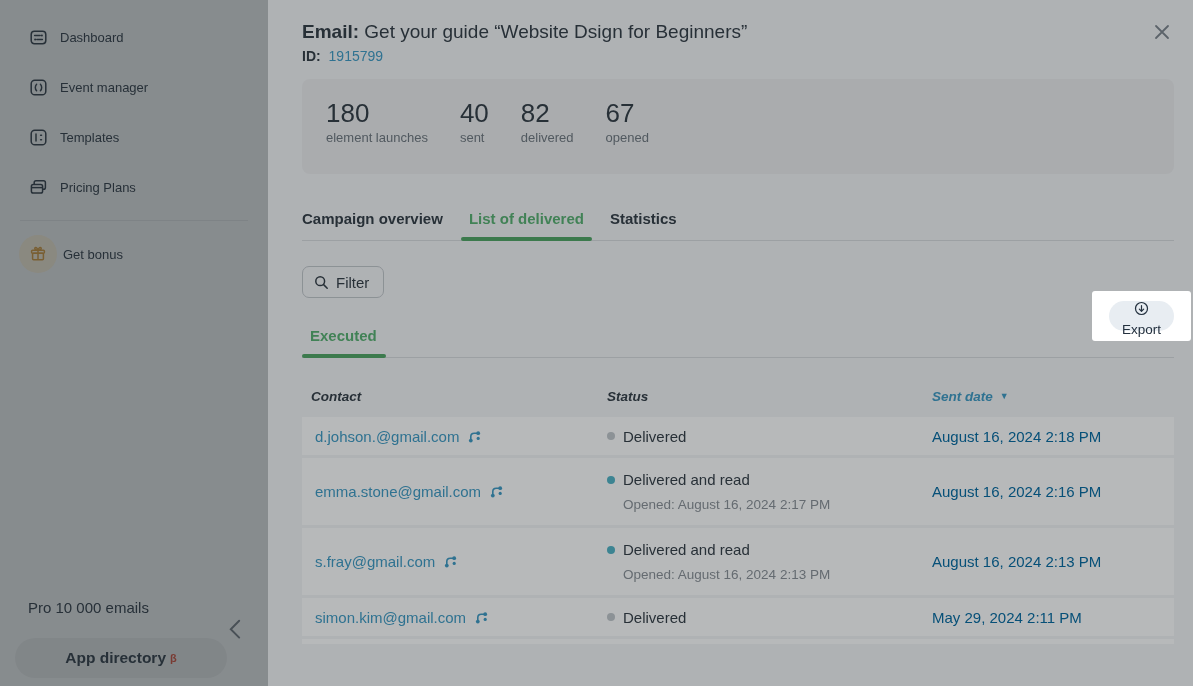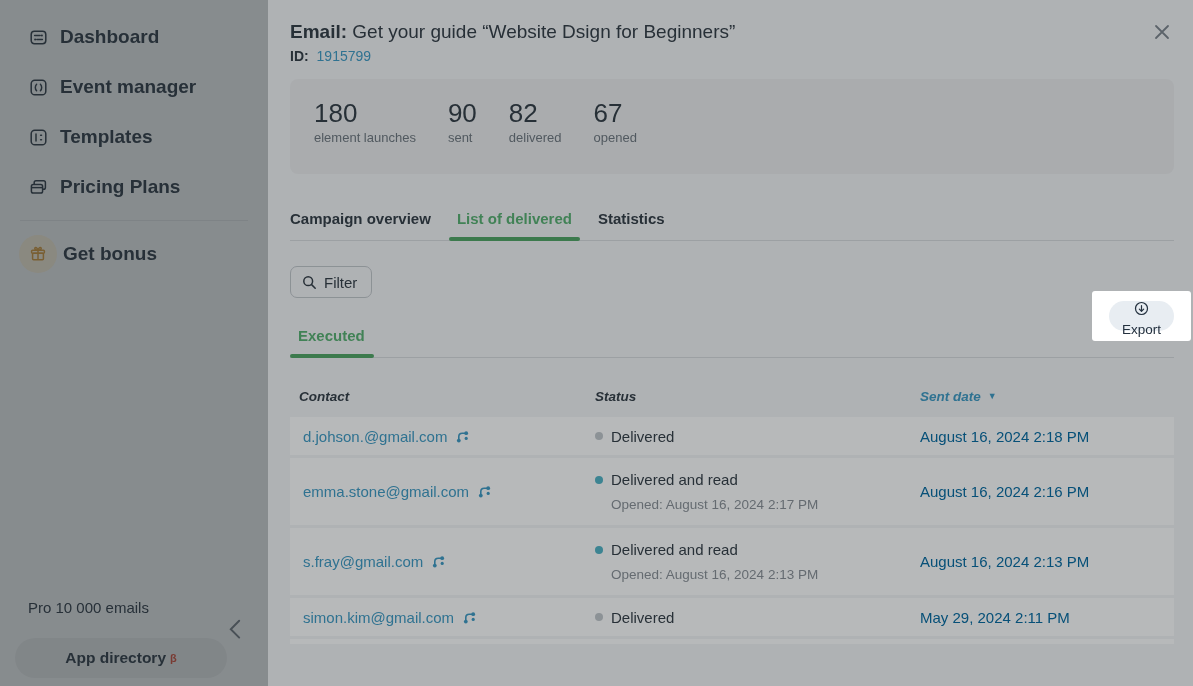--- a/index.html
+++ b/index.html
@@ -4,32 +4,32 @@
 <style>
   html,body{margin:0;padding:0;}
   body{font-family:"Liberation Sans","DejaVu Sans",sans-serif;background:#888;}
   #screen{position:relative;width:1193px;height:686px;overflow:hidden;background:#f5f7f8;}
 
   
   .sidebar{position:absolute;left:0;top:0;width:268px;height:686px;background:#f5f7f8;z-index:1;}
   .nav{padding-top:12px;}
   .nav-item{display:flex;align-items:center;height:50px;padding-left:30px;cursor:pointer;color:#3c4854;}
   .nav-item .ico{width:17px;height:17px;margin-right:13px;flex:0 0 auto;color:#3c4854;}
-  .nav-item .lbl{font-size:19px;font-weight:700;}
+  .nav-item .lbl{font-size:13px;font-weight:400;}
   .nav-divider{height:1px;background:#e3e6e9;margin:8px 20px 8px 20px;}
   .bonus-circle{width:38px;height:38px;border-radius:50%;background:#faf0dc;display:flex;align-items:center;justify-content:center;margin-left:-11px;margin-right:6px;}
   .bonus-circle .ico{margin:0;color:#d9a14a;}
   .sidebar-bottom{position:absolute;left:0;bottom:0;width:100%;}
   .plan-label{font-size:15px;color:#3c4854;padding-left:28px;margin-bottom:22px;}
   .collapse{position:absolute;right:26px;bottom:52px;width:14px;height:16px;color:#7d858d;cursor:pointer;}
   .app-dir{display:flex;align-items:center;justify-content:center;margin:0 0 8px 15px;width:212px;height:40px;border:none;border-radius:20px;background:#e9eced;font-family:inherit;font-size:15.5px;font-weight:700;color:#3c4854;cursor:pointer;}
   .app-dir sup{color:#d95c4a;font-size:11px;font-weight:700;margin-left:4px;}
 
   
-  .modal{position:absolute;left:268px;top:0;width:925px;height:686px;background:#f4f5f7;z-index:20;box-sizing:border-box;padding:0 19px 0 22px;}
+  .modal{position:absolute;left:268px;top:0;width:925px;height:686px;background:#f4f5f7;z-index:20;box-sizing:border-box;padding:0 19px 0 34px;}
   .modal-header{position:relative;padding-top:20px;}
   .modal-title{font-size:19px;color:#323b44;line-height:24px;padding-right:50px;}
   .modal-title .pre{font-weight:700;}
   .close-btn{position:absolute;top:22px;right:2px;width:20px;height:20px;color:#7d858d;cursor:pointer;background:none;border:none;padding:0;}
   .id-line{margin-top:4px;font-size:14px;}
   .id-line .id-label{font-weight:700;color:#323b44;}
   .id-line a{color:#3d9ac4;text-decoration:none;margin-left:4px;}
   .stats{margin-top:15px;height:95px;background:#ecedee;border-radius:8px;display:flex;align-items:flex-start;padding:20px 0 0 24px;box-sizing:border-box;gap:32px;}
   .stat .v{font-size:26px;font-weight:500;color:#323b44;line-height:28px;}
   .stat .l{font-size:13px;color:#6e767e;margin-top:3px;}
@@ -175,21 +175,21 @@
       <span class="id-label">ID:</span>
       <a href="#">1915799</a>
     </div>
 
     <div class="stats">
       <div class="stat">
         <div class="v">180</div>
         <div class="l">element launches</div>
       </div>
       <div class="stat">
-        <div class="v">90</div>
+        <div class="v">40</div>
         <div class="l">sent</div>
       </div>
       <div class="stat">
         <div class="v">82</div>
         <div class="l">delivered</div>
       </div>
       <div class="stat">
         <div class="v">67</div>
         <div class="l">opened</div>
       </div>

